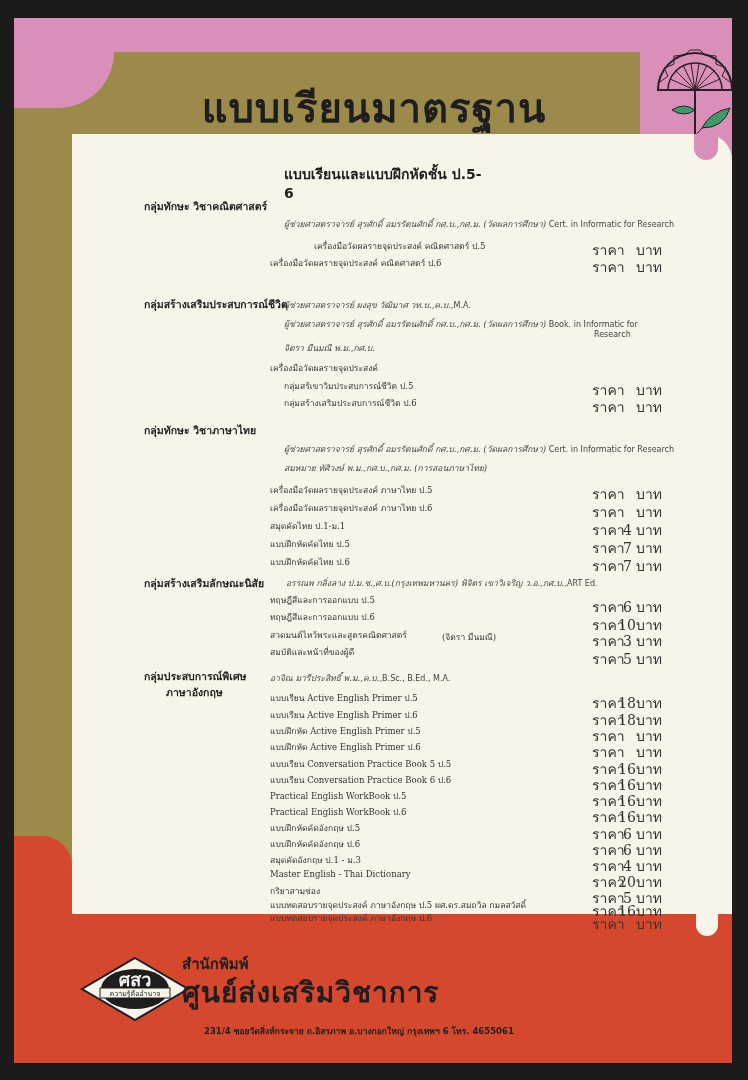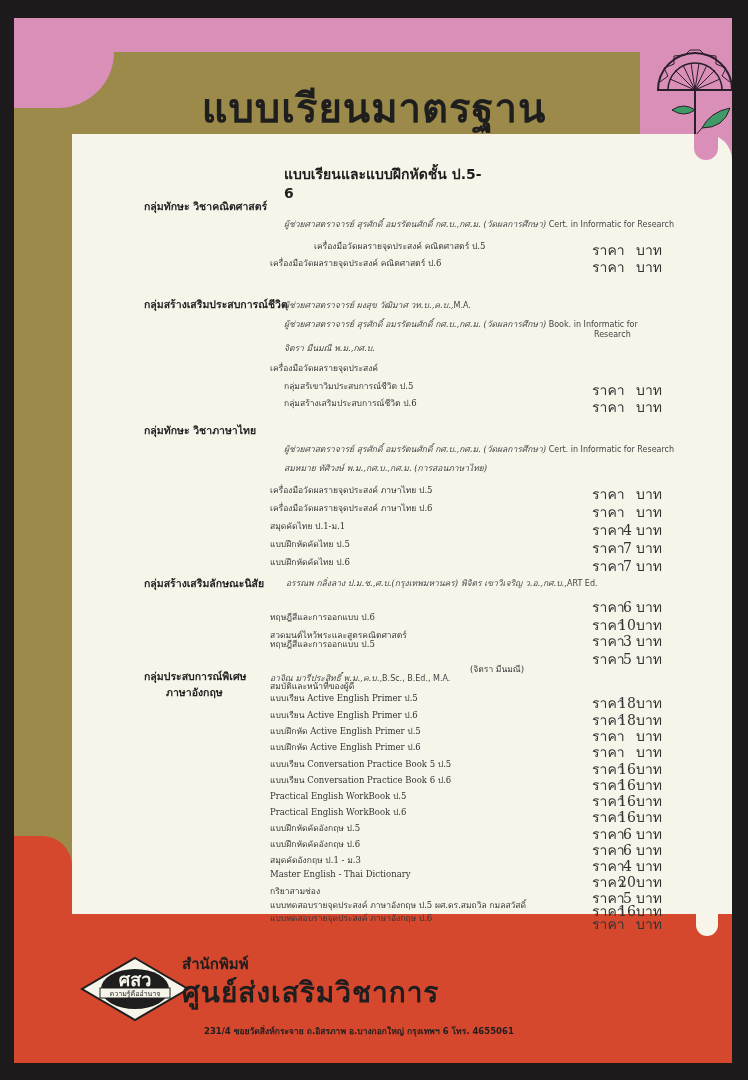--- a/index.html
+++ b/index.html
@@ -152,28 +152,28 @@
     <div class="price" style="top:483px;"><span class="lbl">ราคา</span><span class="num"></span><span>บาท</span></div>
     <div class="item" style="left:256px;top:501px;">สมุดคัดไทย ป.1-ม.1</div>
     <div class="price" style="top:501px;"><span class="lbl">ราคา</span><span class="num">4</span><span>บาท</span></div>
     <div class="item" style="left:256px;top:519px;">แบบฝึกหัดคัดไทย ป.5</div>
     <div class="price" style="top:519px;"><span class="lbl">ราคา</span><span class="num">7</span><span>บาท</span></div>
     <div class="item" style="left:256px;top:537px;">แบบฝึกหัดคัดไทย ป.6</div>
     <div class="price" style="top:537px;"><span class="lbl">ราคา</span><span class="num">7</span><span>บาท</span></div>
 
     <div class="grp-title" style="left:130px;top:557px;">กลุ่มสร้างเสริมลักษณะนิสัย</div>
     <div class="author" style="left:272px;top:558px;"><span>อรรณพ กลิ่งลาง ป.ม.ช.,ศ.บ.(กรุงเทพมหานคร)  พิจิตร เขาวิเจริญ ว.อ.,กศ.บ.,</span><span class="en">ART Ed.</span></div>
-    <div class="item" style="left:256px;top:575px;margin-top:44px;">ทฤษฎีสีและการออกแบบ ป.5</div>
+    <div class="item" style="left:256px;top:575px;">ทฤษฎีสีและการออกแบบ ป.5</div>
     <div class="price" style="top:578px;"><span class="lbl">ราคา</span><span class="num">6</span><span>บาท</span></div>
     <div class="item" style="left:256px;top:592px;">ทฤษฎีสีและการออกแบบ ป.6</div>
     <div class="price" style="top:596px;"><span class="lbl">ราคา</span><span class="num">10</span><span>บาท</span></div>
     <div class="item" style="left:256px;top:610px;">สวดมนต์ไหว้พระและสูตรคณิตศาสตร์</div>
-    <div class="item" style="left:456px;top:612px;margin-top:32px;">(จิตรา มีนมณี)</div>
+    <div class="item" style="left:428px;top:612px;">(จิตรา มีนมณี)</div>
     <div class="price" style="top:612px;"><span class="lbl">ราคา</span><span class="num">3</span><span>บาท</span></div>
-    <div class="item" style="left:256px;top:661px;text-align:center;">สมบัติและหน้าที่ของผู้ดี</div>
+    <div class="item" style="left:256px;top:627px;text-align:center;">สมบัติและหน้าที่ของผู้ดี</div>
     <div class="price" style="top:630px;"><span class="lbl">ราคา</span><span class="num">5</span><span>บาท</span></div>
 
     <div class="grp-title" style="left:130px;top:650px;">กลุ่มประสบการณ์พิเศษ</div>
     <div class="grp-title" style="left:152px;top:666px;">ภาษาอังกฤษ</div>
     <div class="author" style="left:256px;top:653px;"><span>อาจิณ มารีประสิทธิ์ พ.ม.,ค.บ.,</span><span class="en">B.Sc., B.Ed., M.A.</span></div>
 
     <div class="item" style="left:256px;top:673px;">แบบเรียน Active English Primer ป.5</div>
     <div class="price" style="top:674px;"><span class="lbl">ราคา</span><span class="num">18</span><span>บาท</span></div>
     <div class="item" style="left:256px;top:690px;">แบบเรียน Active English Primer ป.6</div>
     <div class="price" style="top:691px;"><span class="lbl">ราคา</span><span class="num">18</span><span>บาท</span></div>

